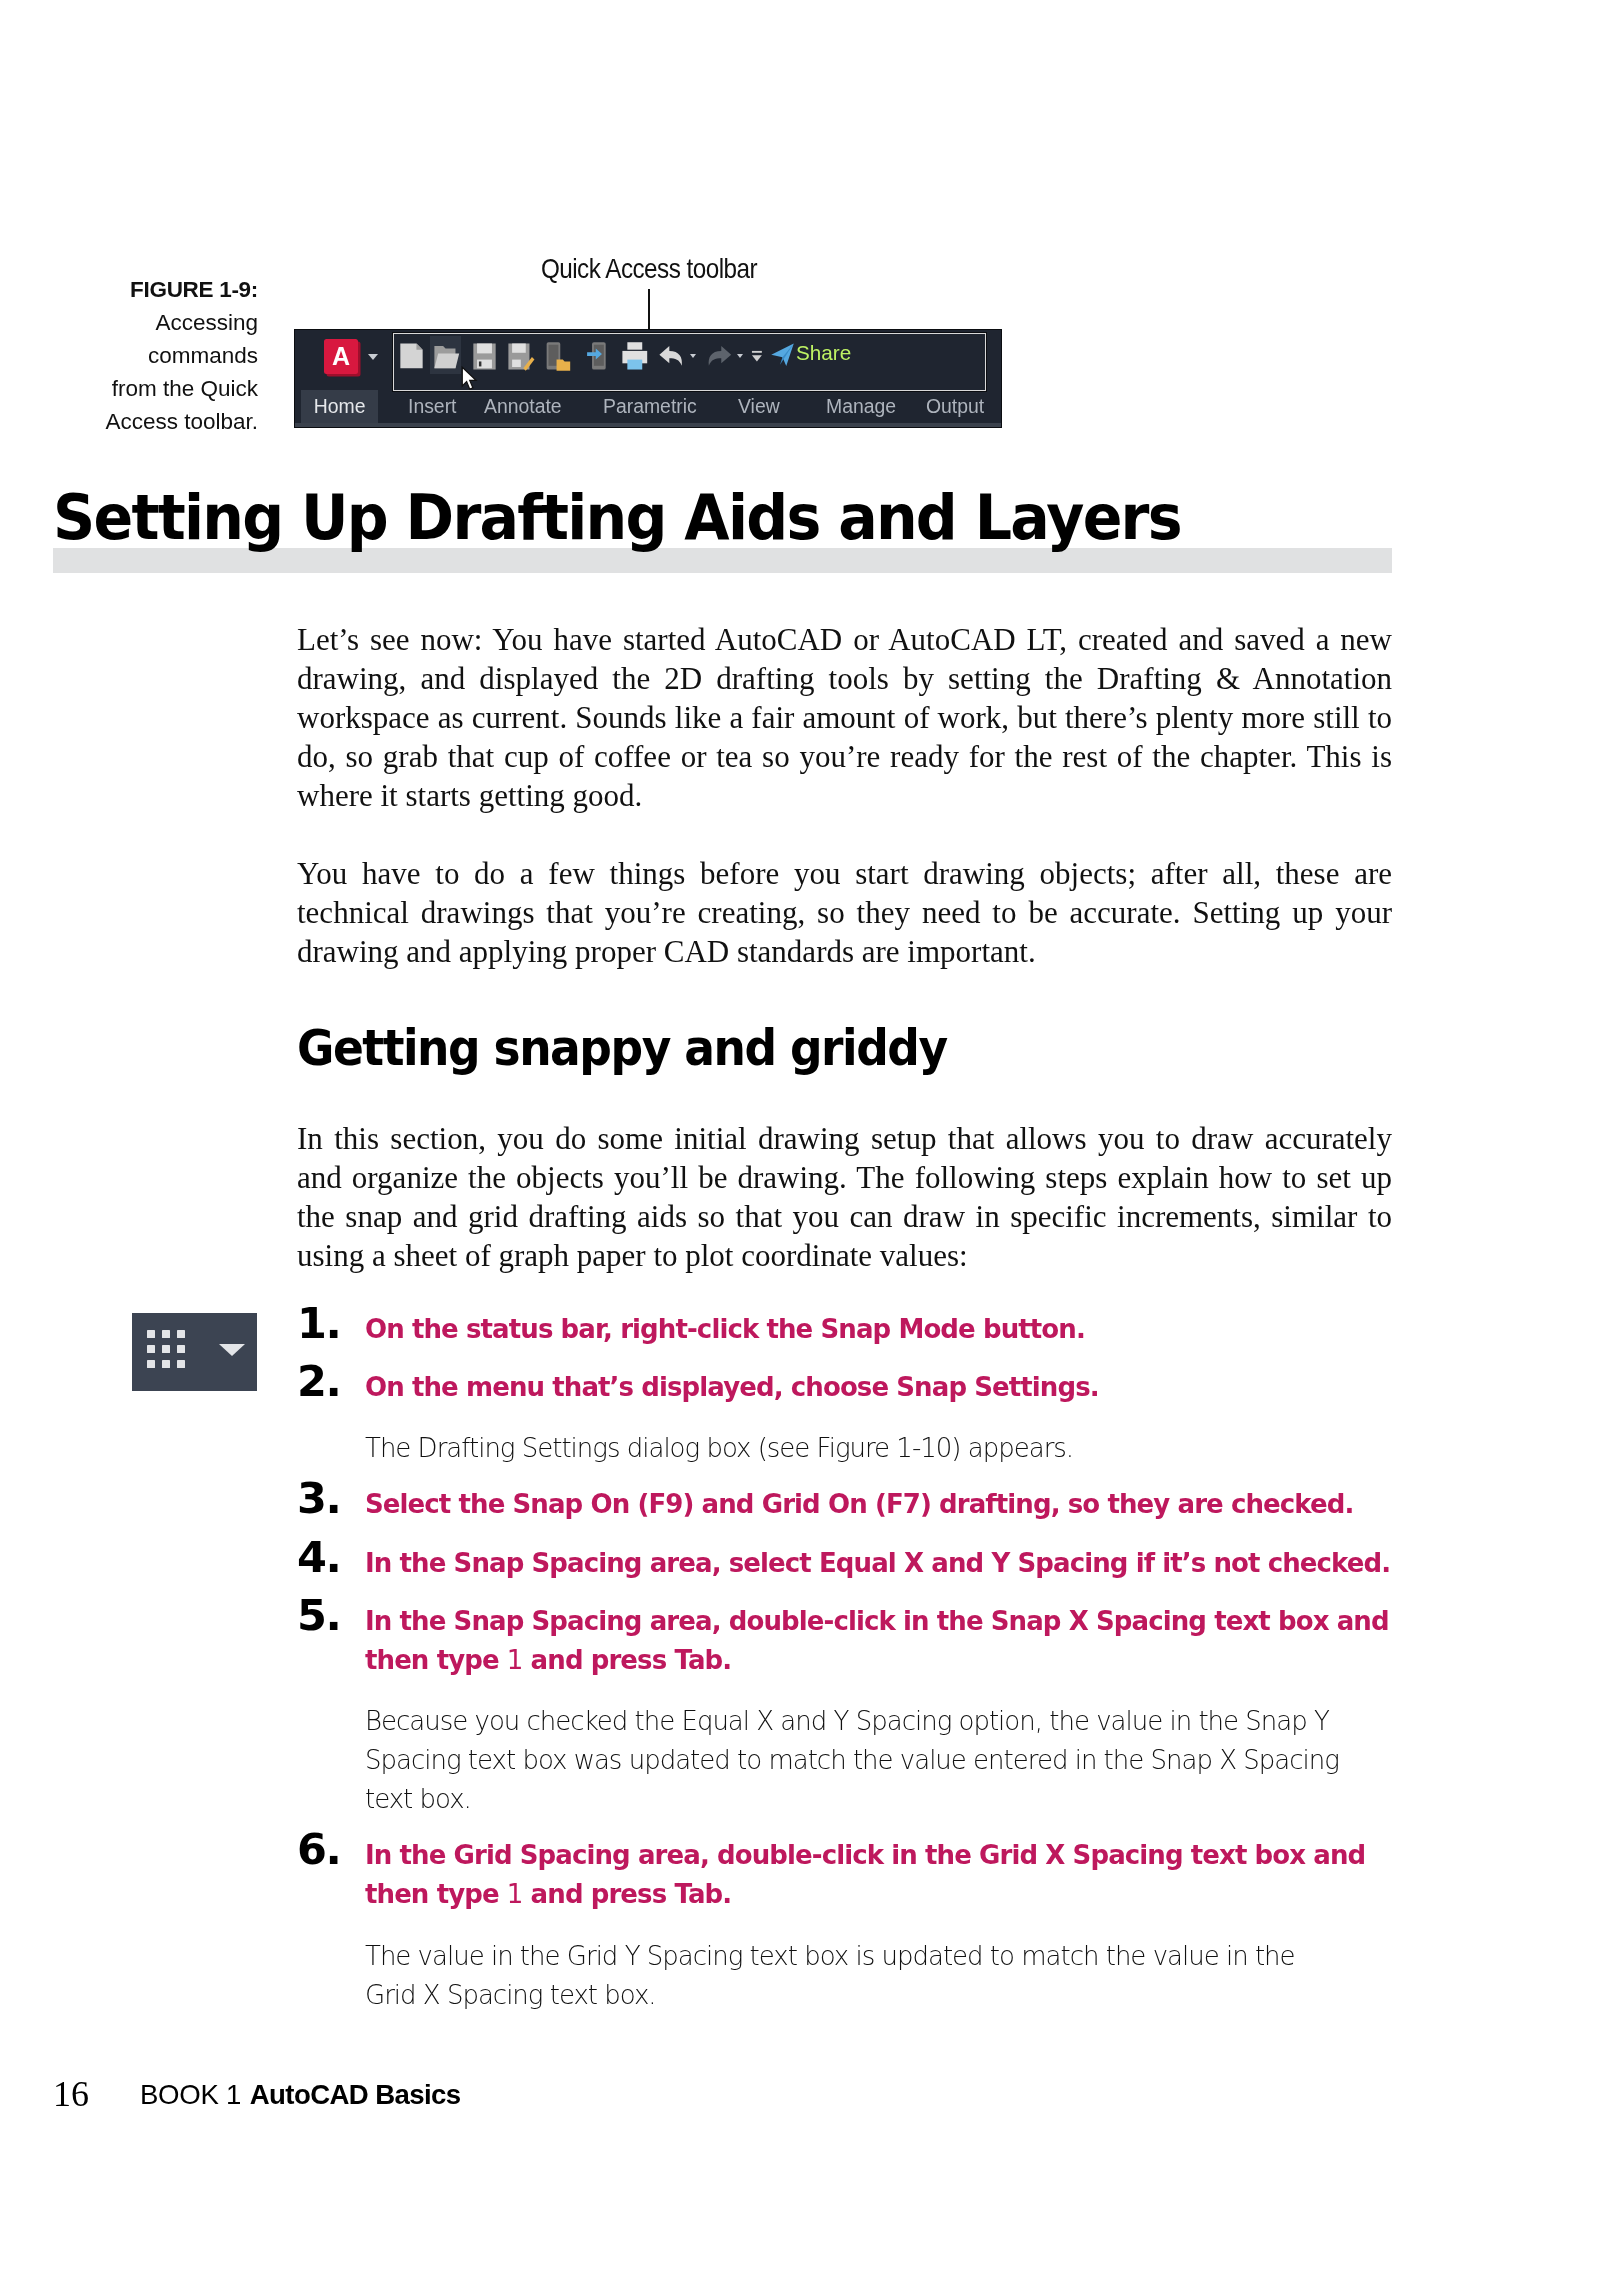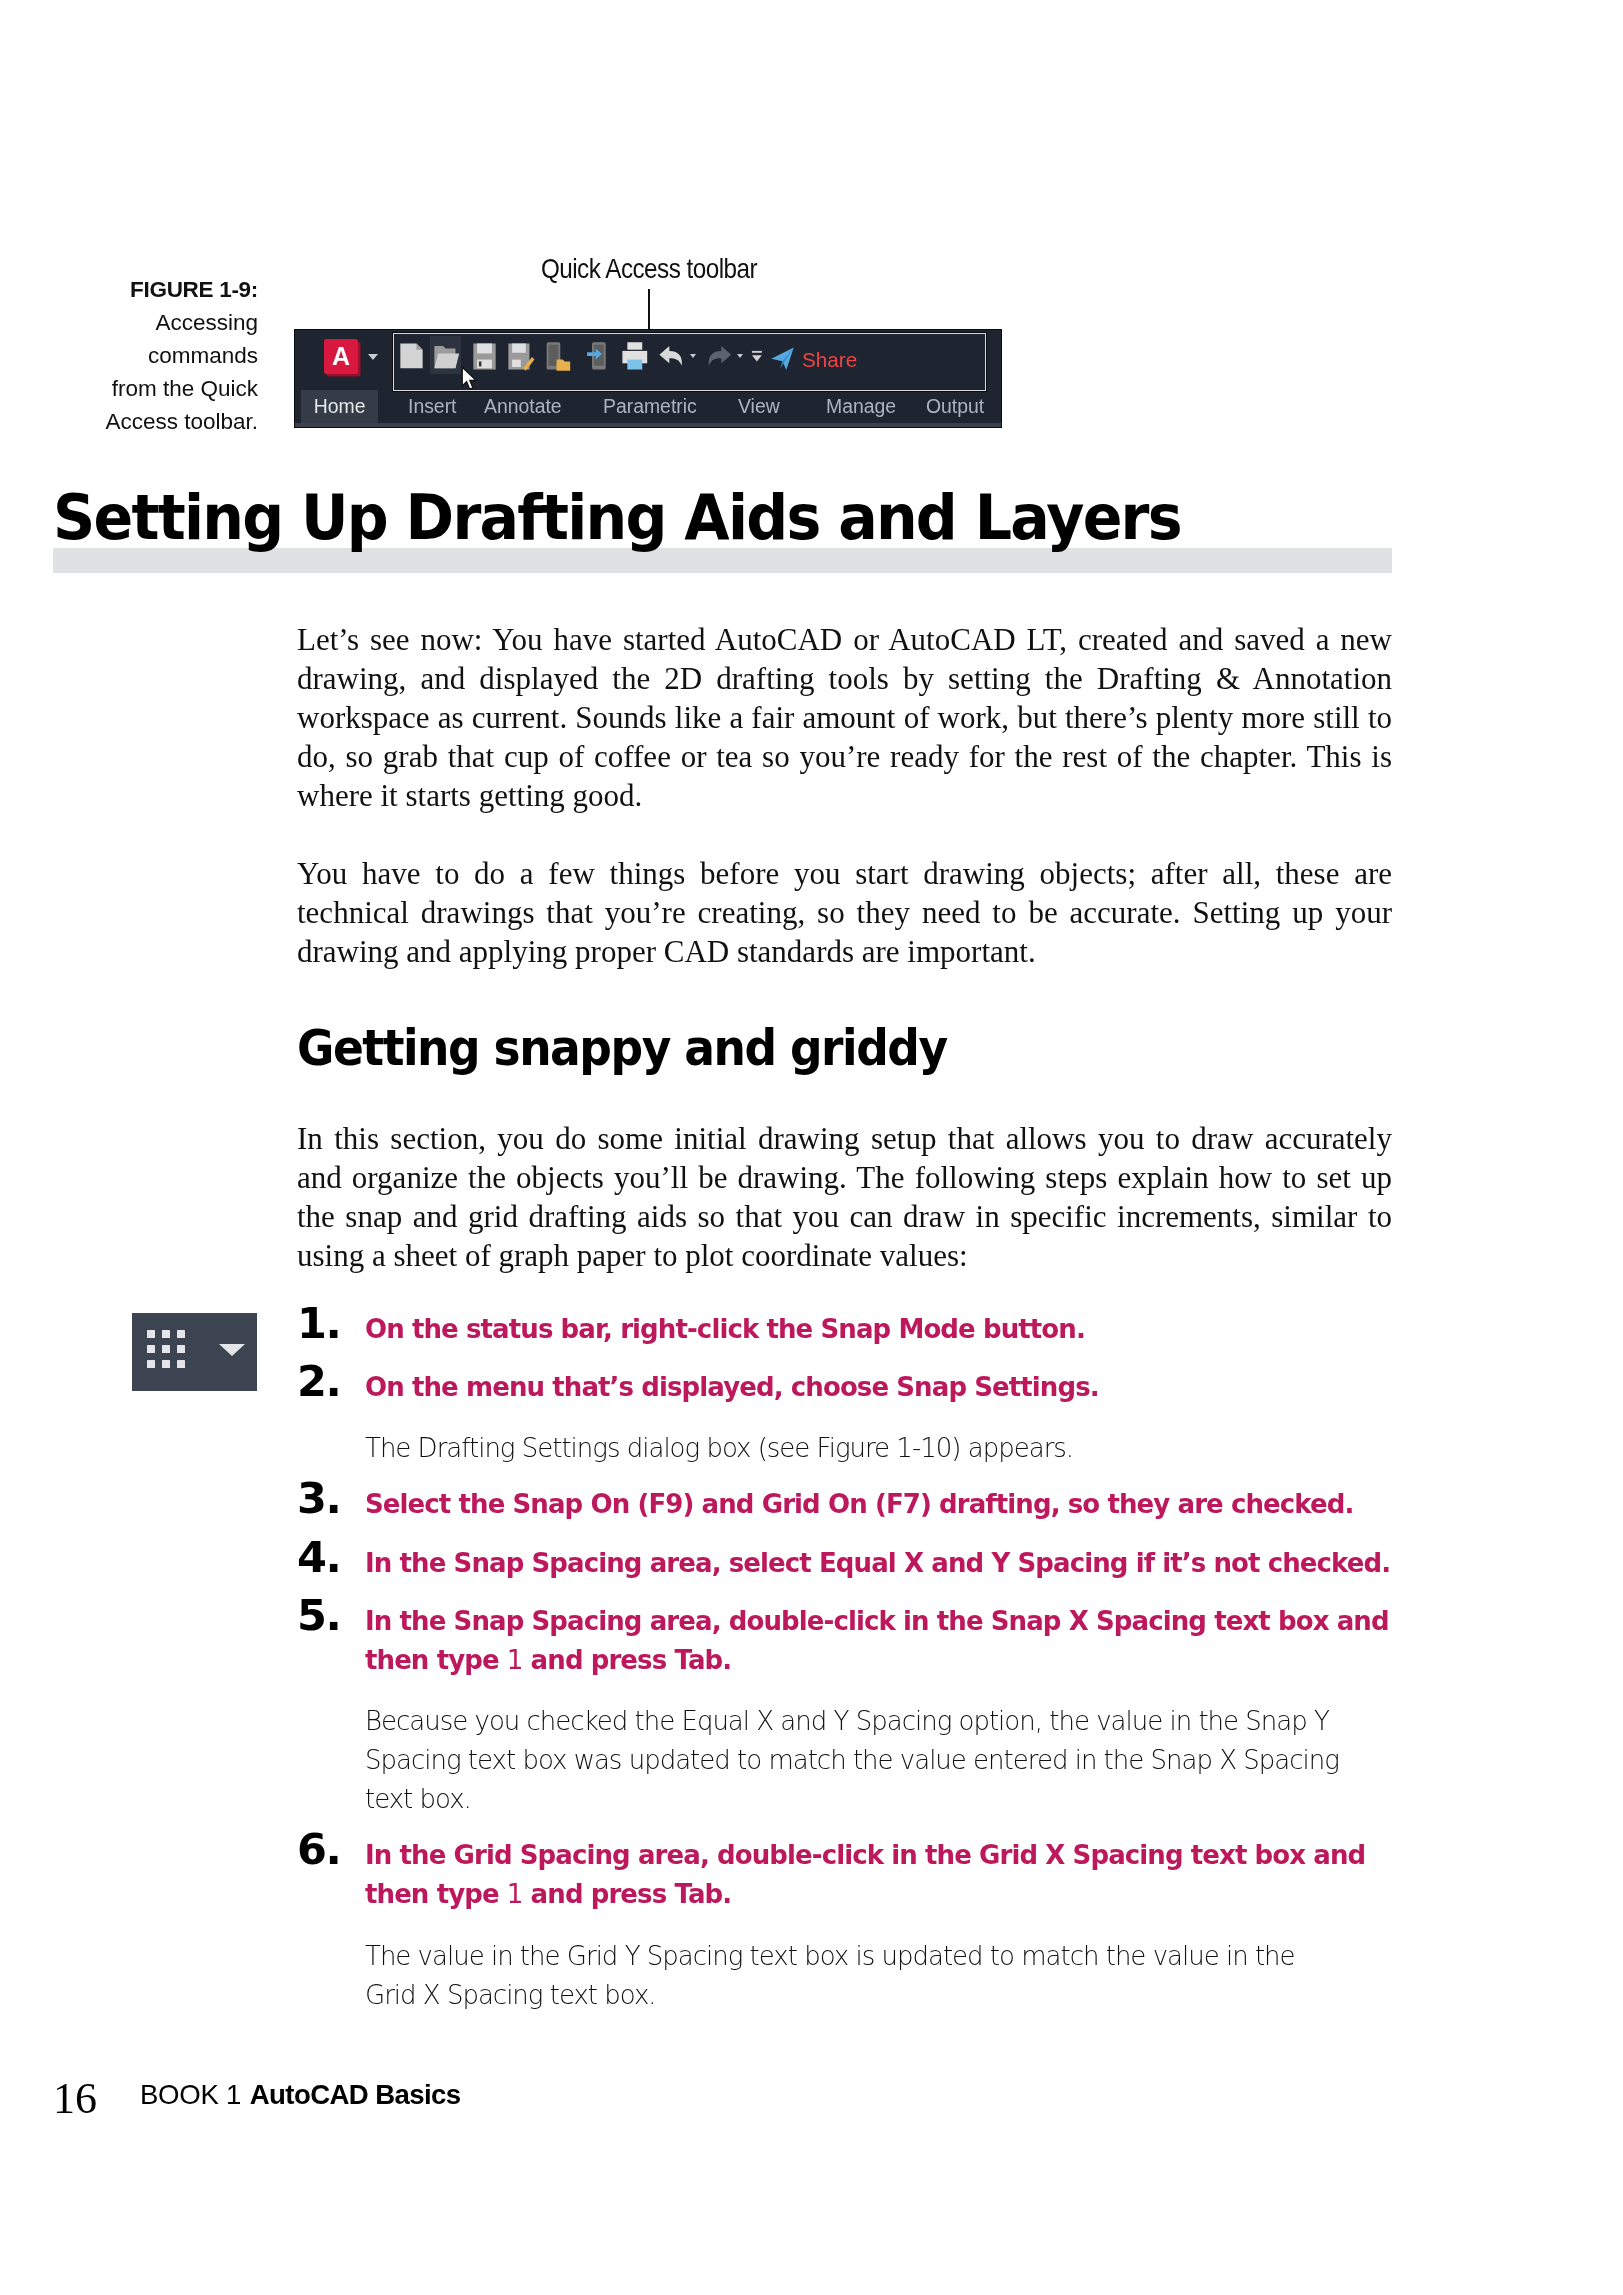--- a/index.html
+++ b/index.html
@@ -22,22 +22,22 @@
     border: 1.9px solid #0b0d11; box-sizing: border-box; }
   .qat-row { position: absolute; left: 0; top: 0; height: 60px; width: 100%; }
   .qat-box { position: absolute; left: 98px; top: 2.5px; width: 593px; height: 58px;
     border: 1.9px solid #d9d9d9; outline: 1.3px solid #0b0d11; box-sizing: border-box; }
   .app-btn { position: absolute; left: 29px; top: 8.8px; width: 34px; height: 35px; background: #d8183f;
     border-radius: 2.5px; box-shadow: 2.5px 2.5px 0 #9e0f2c; color: #fff; font-family: "Liberation Sans", sans-serif;
     font-weight: bold; font-size: 25px; text-align: center; line-height: 35px; }
   .tri { position: absolute; width: 0; height: 0; border-left: 5px solid transparent; border-right: 5px solid transparent; border-top: 6.3px solid #c8ccd2; }
   .tri.small { border-left-width: 3.1px; border-right-width: 3.1px; border-top-width: 4.4px; }
   .qicon { position: absolute; top: 11.3px; height: 31px; }
-  .share { position: absolute; left: 567px; top: 11.3px; height: 31px; display: flex; align-items: flex-end; gap: 7px;
-    font-family: "Liberation Sans", sans-serif; font-size: 20.7px; color: #ef4444; }
+  .share { position: absolute; left: 567px; top: 11.3px; height: 31px; display: flex; align-items: flex-start; gap: 1px;
+    font-family: "Liberation Sans", sans-serif; font-size: 20.7px; color: #bef264; }
   .ribbon-tabs { position: absolute; left: 0; top: 60px; width: 100%; height: 33px; display: flex; align-items: center;
     font-family: "Liberation Sans", sans-serif; font-size: 19.4px; color: #aeb4bd; padding-left: 11px; }
   .ribbon-tab { padding: 0 0; position: absolute; top: 0; height: 33px; line-height: 33px; white-space: nowrap; }
   .ribbon-tab.active { background: #353c48; color: #e6e8eb; padding: 0 12.5px; }
   .ribbon-bottom { position: absolute; left: 0; bottom: 0; width: 100%; height: 4.4px; background: #3a414c; }
   .cursor { position: absolute; left: 166px; top: 36px; }
 
   
   .h1 { left: 53px; top: 481px; font-family: "DejaVu Sans", sans-serif; font-weight: bold; font-size: 63px;
     letter-spacing: -1.9px; color: #000; z-index: 2; white-space: nowrap; transform: scaleX(0.93); transform-origin: left; }
@@ -63,21 +63,21 @@
   .step { left: 297px; width: 1102px; }
   .step-num { position: absolute; left: 0; top: 0; font-family: "DejaVu Sans", sans-serif; font-weight: bold;
     font-size: 43px; line-height: 38px; color: #000; letter-spacing: -1.3px; }
   .step-text { position: absolute; left: 68px; top: 6.3px; width: 1027px; font-family: "DejaVu Sans", sans-serif;
     font-weight: bold; font-size: 26px; line-height: 39px; color: #be185d; letter-spacing: -0.9px; }
   .step-text .typed { font-weight: normal; }
   .step-note { left: 365px; width: 977px; font-family: "DejaVu Sans", sans-serif; font-size: 26px; line-height: 39px;
     color: #111; letter-spacing: -1px; font-weight: 300; }
 
   
-  .folio { left: 53px; top: 2073px; font-family: "Liberation Serif", serif; font-size: 44px; color: #000; }
+  .folio { left: 53px; top: 2073px; font-family: "Liberation Serif", serif; font-size: 36px; color: #000; }
   .running-head { left: 140px; top: 2079px; font-family: Liberation Sans, sans-serif; font-size: 27.6px; color: #000; white-space: nowrap; letter-spacing: -0.3px; }
   .running-head .book { font-weight: normal; }
   .running-head .title { font-weight: bold; margin-left: 8.8px; letter-spacing: -0.6px; }
 </style>
 </head>
 <body>
 
 <div class="abs fig-caption">
   <span class="fig-label">FIGURE 1-9:</span>
   <span class="fig-text">Accessing</span>

